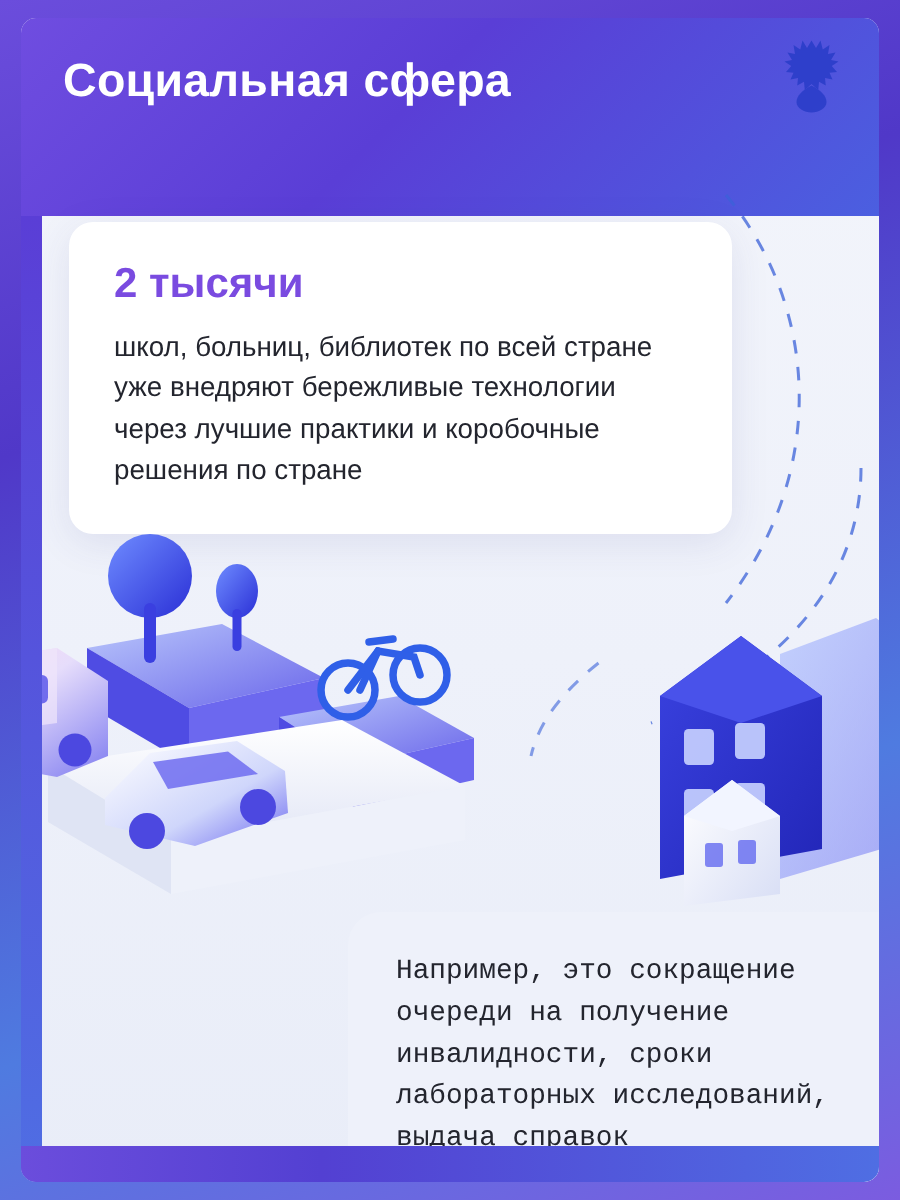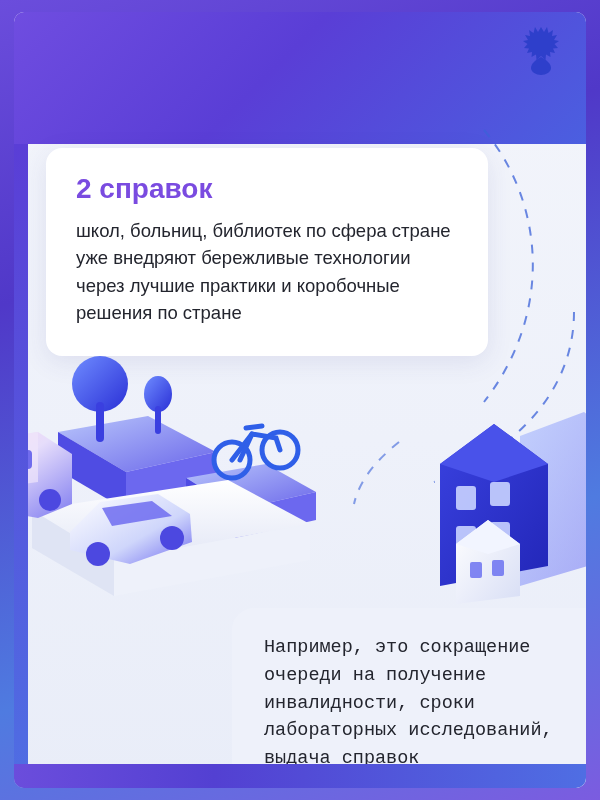--- a/index.html
+++ b/index.html
@@ -157,42 +157,43 @@
     background: linear-gradient(180deg, #5a3ed6 0%, #4f6ee3 100%);
   }
 </style>
 </head>
 <body>
 
 <div id="card">
   <div id="panel">
 
     <div class="title-block"></div>
+    <div class="title-text">Социальная сфера</div>
 
     <div class="emblem">
       <svg viewBox="0 0 42 52" width="42" height="52">
         <g fill="#2b3ec9">
           <path d="M21 3 L24 8 L27 3 L28.5 9 L33 6 L32 12 L37 11 L34 16 L39 17 L34.5 20 L38 24 L33 24.5 L35 29 L30 28 L30.5 33 L26 30.5 L25.5 36 L21 32 L16.5 36 L16 30.5 L11.5 33 L12 28 L7 29 L9 24.5 L4 24 L7.5 20 L3 17 L8 16 L5 11 L10 12 L9 6 L13.5 9 L15 3 L18 8 Z" opacity="0.92"></path>
           <path d="M21 33 C15 36 11 40 11 44 C11 48 16 51 21 51 C26 51 31 48 31 44 C31 40 27 36 21 33 Z" opacity="0.92"></path>
         </g>
       </svg>
     </div>
 
     <svg class="arcs" viewBox="0 0 572 776">
       <path d="M470 118 C530 190 540 300 470 390" fill="none" stroke="#3b62d8" stroke-width="2" stroke-dasharray="9 9" opacity="0.75"></path>
       <path d="M560 300 C560 380 500 440 420 470" fill="none" stroke="#3b62d8" stroke-width="2" stroke-dasharray="9 9" opacity="0.75"></path>
       <path d="M385 430 C360 450 345 470 340 492" fill="none" stroke="#3b62d8" stroke-width="2" stroke-dasharray="9 9" opacity="0.6"></path>
     </svg>
 
     <div class="info-card">
       <div class="info-number">
         <span class="num">2</span>
-        <span>справок</span>
+        <span>тысячи</span>
       </div>
-      <p class="info-body">школ, больниц, библиотек по сфера стране уже внедряют бережливые технологии через лучшие практики и коробочные решения по стране</p>
+      <p class="info-body">школ, больниц, библиотек по всей стране уже внедряют бережливые технологии через лучшие практики и коробочные решения по стране</p>
     </div>
 
     <svg class="scene-left" viewBox="0 0 400 300">
       <defs>
         <linearGradient id="platGrad" x1="0" y1="0" x2="1" y2="1">
           <stop offset="0%" stop-color="#8ea4f5"></stop>
           <stop offset="100%" stop-color="#4b49e0"></stop>
         </linearGradient>
         <linearGradient id="platGrad2" x1="0" y1="0" x2="1" y2="1">
           <stop offset="0%" stop-color="#b9c6fb"></stop>

